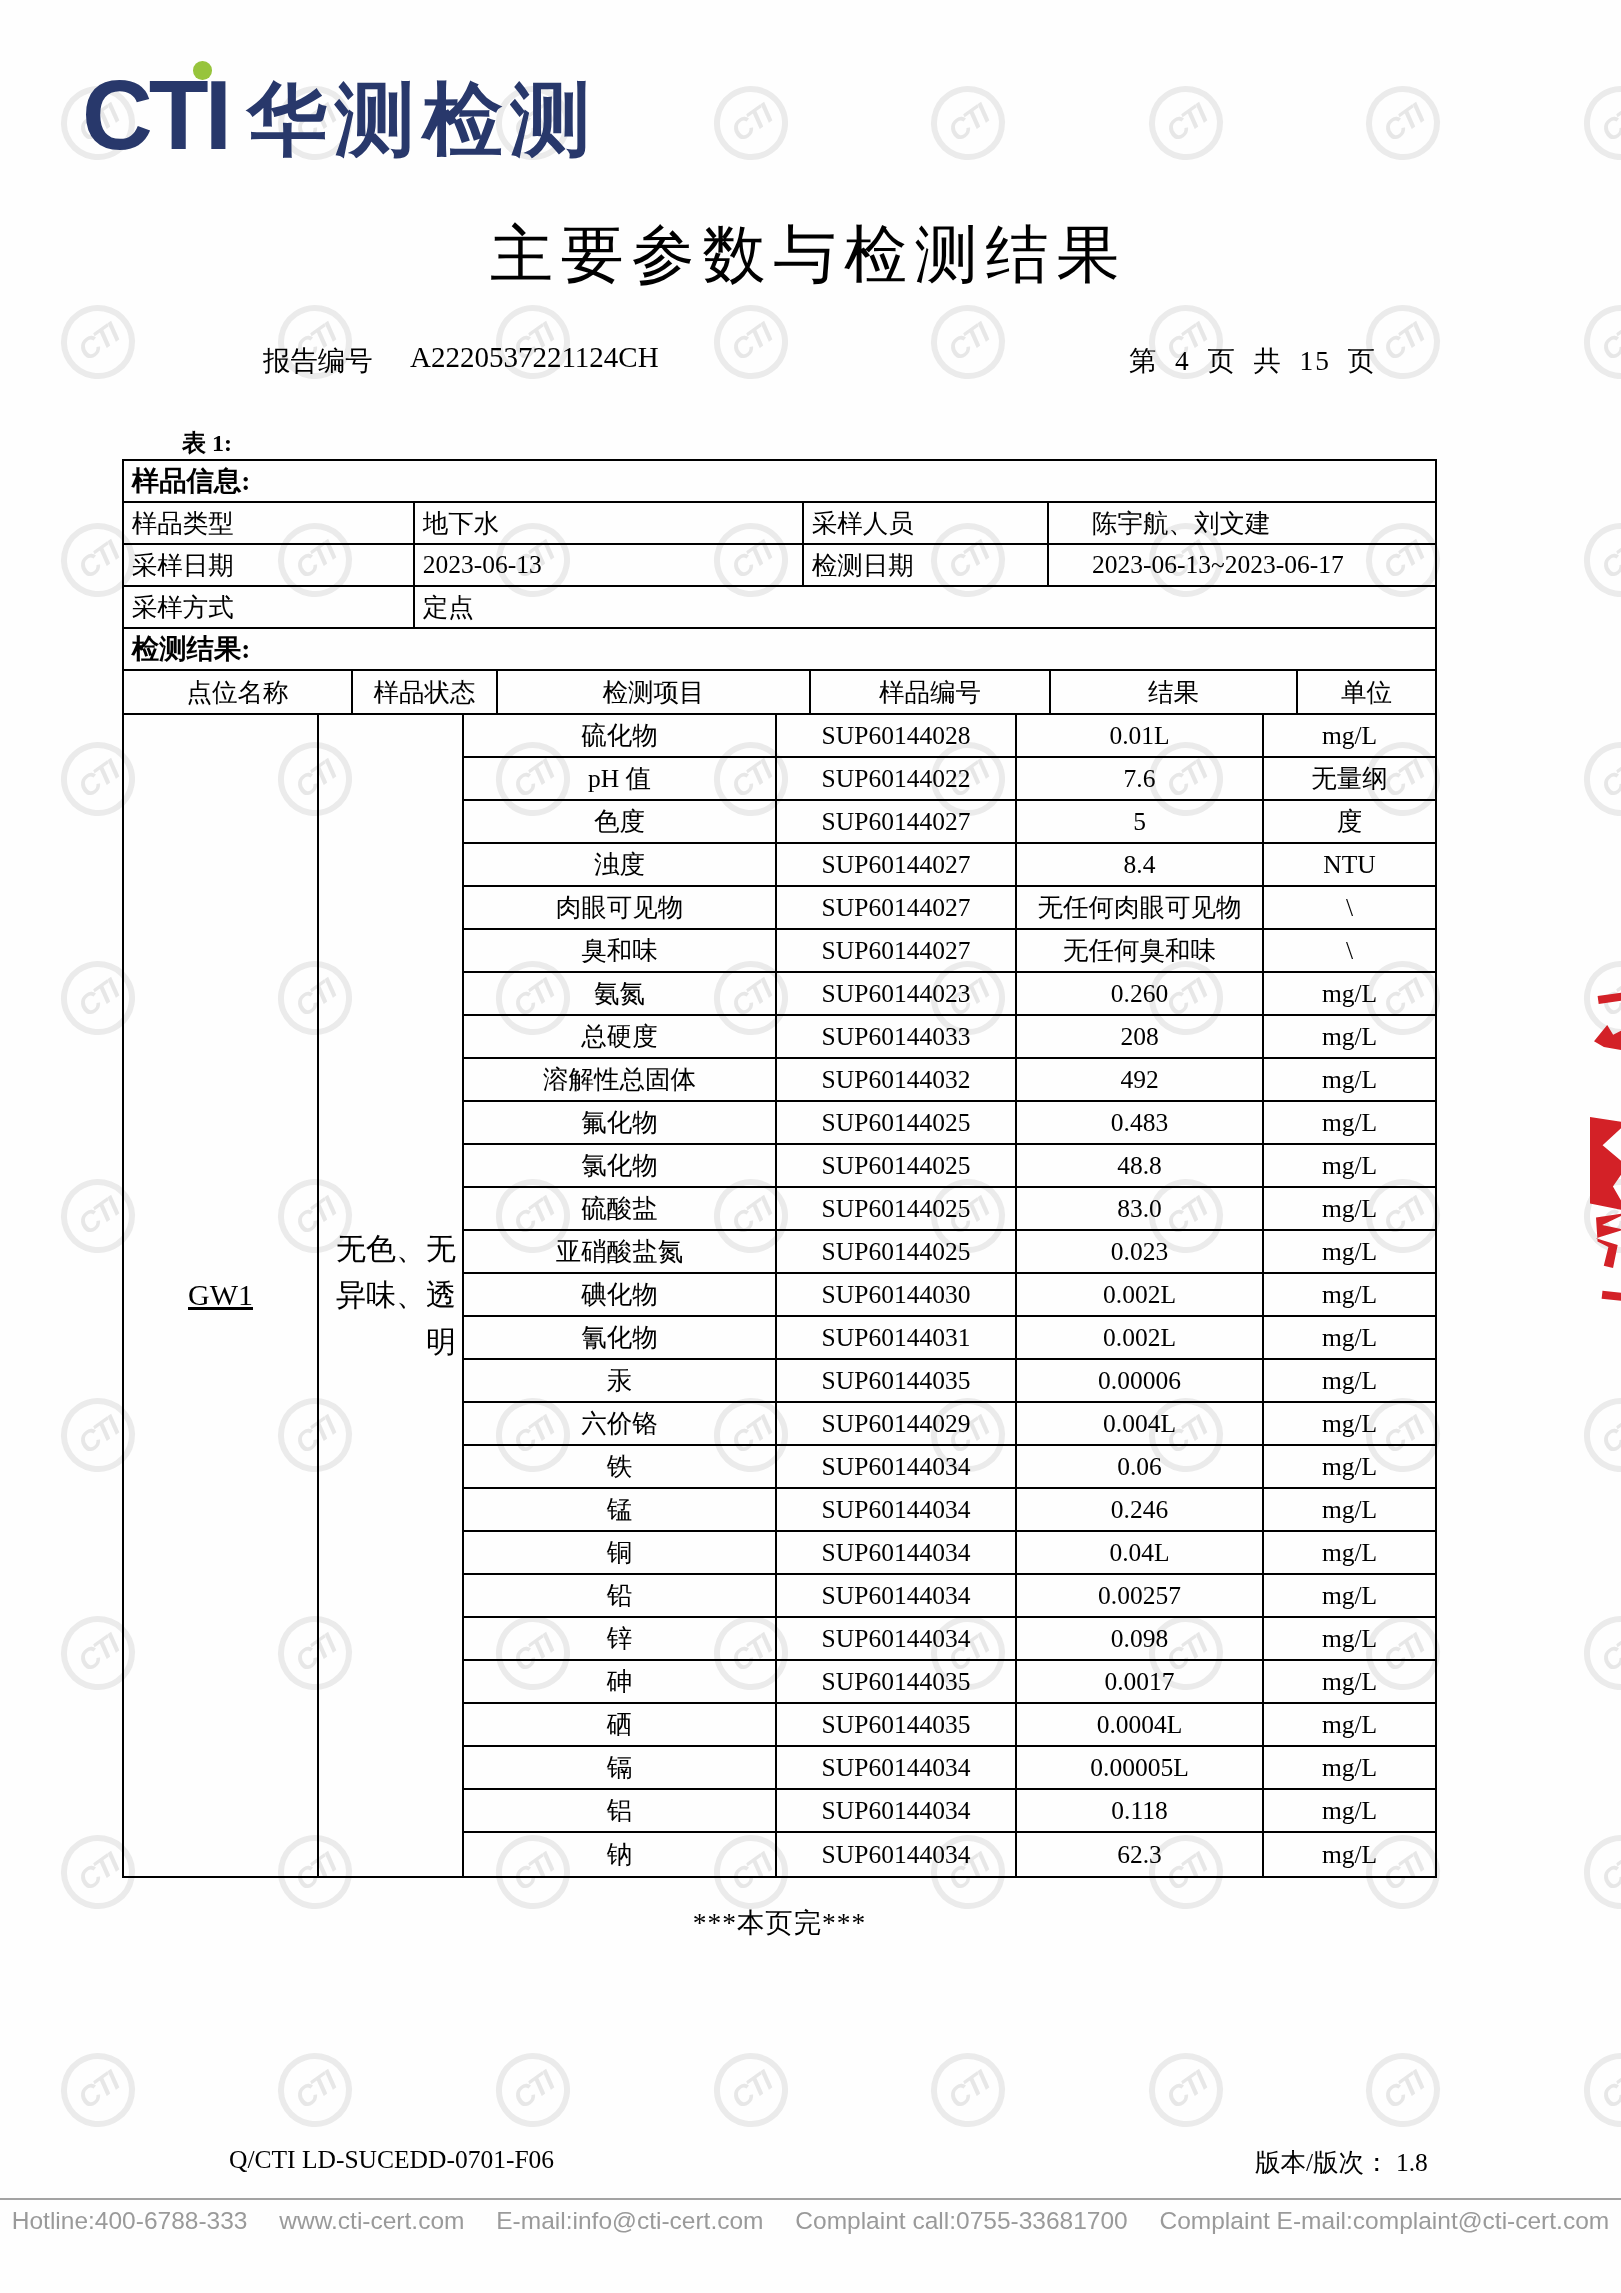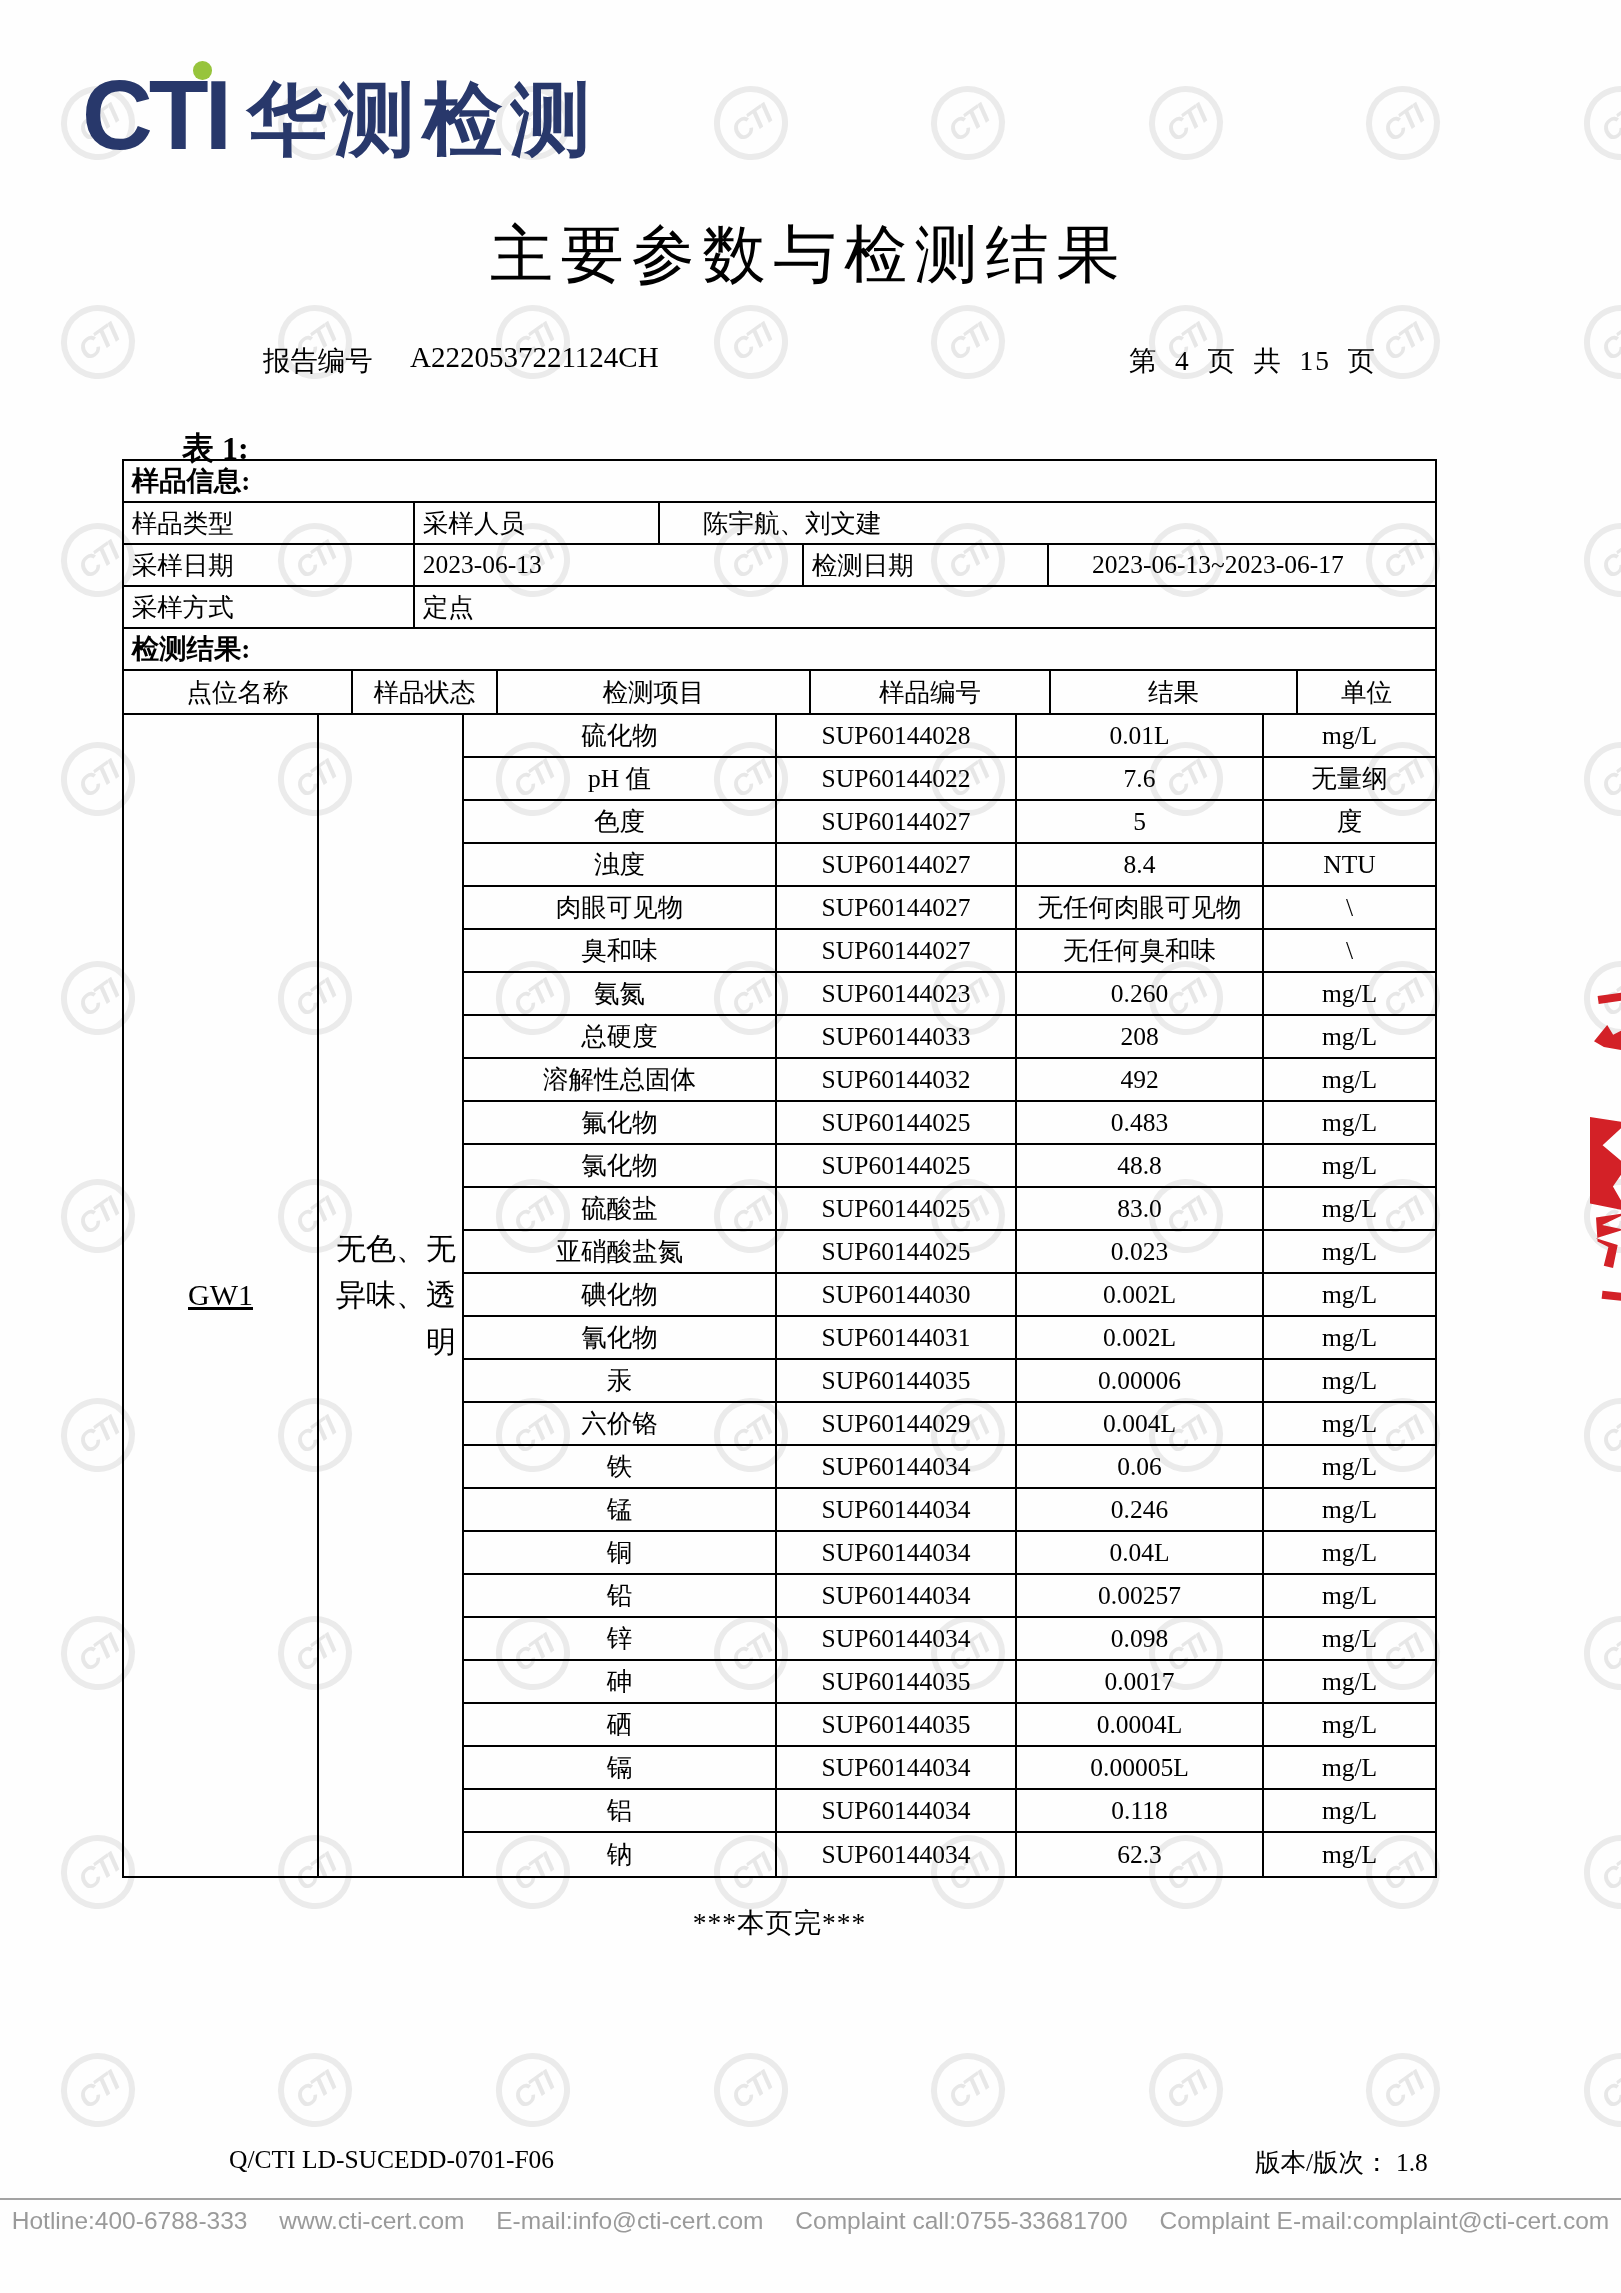--- a/index.html
+++ b/index.html
@@ -17,21 +17,21 @@
             font-size:98px;line-height:0.95;letter-spacing:-3.9px;color:#28386b;}
   .logo-dot{position:absolute;left:193px;top:61px;width:18.6px;height:18.6px;border-radius:50%;
             background:#97c43c;z-index:3;}
   .logo-cn{position:absolute;left:247px;top:80px;z-index:2;
            font-family:"Liberation Sans","DejaVu Sans",sans-serif;font-weight:bold;
            font-size:80px;line-height:1;letter-spacing:7.8px;color:#28386b;}
   .title{position:absolute;left:490px;top:212px;z-index:2;font-size:63px;letter-spacing:7.8px;white-space:nowrap;}
   .report-label{position:absolute;left:263px;top:343px;font-size:27.4px;z-index:2;}
   .report-no{position:absolute;left:410px;top:341px;font-size:29px;z-index:2;}
   .page-info{position:absolute;left:1129px;top:343px;font-size:27.4px;letter-spacing:2px;word-spacing:7.8px;z-index:2;}
-  .tbl-caption{position:absolute;left:182px;top:427px;font-size:32px;font-weight:bold;z-index:2;}
+  .tbl-caption{position:absolute;left:182px;top:427px;font-size:24px;font-weight:bold;z-index:2;}
   
   .doc-table{position:absolute;left:122px;top:459px;width:1315px;z-index:2;
              border:2.9px solid #000;box-sizing:border-box;background:transparent;}
   .sec-row{height:42px;border-bottom:2.9px solid #000;display:flex;align-items:center;
            font-weight:bold;font-size:27.4px;padding-left:7.8px;box-sizing:border-box;}
   .srow{height:42px;border-bottom:2.9px solid #000;display:flex;box-sizing:border-box;}
   .scell{display:flex;align-items:center;font-size:25.5px;box-sizing:border-box;padding-left:7.8px;}
   .scell.c1{width:291px;border-right:2px solid #000;}
   .scell.c2{width:389px;border-right:2px solid #000;}
   .scell.c3{width:245px;border-right:2px solid #000;text-align:center;}
@@ -326,20 +326,21 @@
   <div class="report-no">A2220537221124CH</div>
   <div class="page-info">第 4 页 共 15 页</div>
   <div class="tbl-caption">表 1:</div>
 
   <div class="doc-table">
 
     <div class="sec-row">样品信息:</div>
 
     <div class="srow">
       <div class="scell c1">样品类型</div>
+      <div class="scell c2">地下水</div>
       <div class="scell c3">采样人员</div>
       <div class="scell c4">陈宇航、刘文建</div>
     </div>
 
     <div class="srow">
       <div class="scell c1">采样日期</div>
       <div class="scell c2">2023-06-13</div>
       <div class="scell c3">检测日期</div>
       <div class="scell c4">2023-06-13~2023-06-17</div>
     </div>

